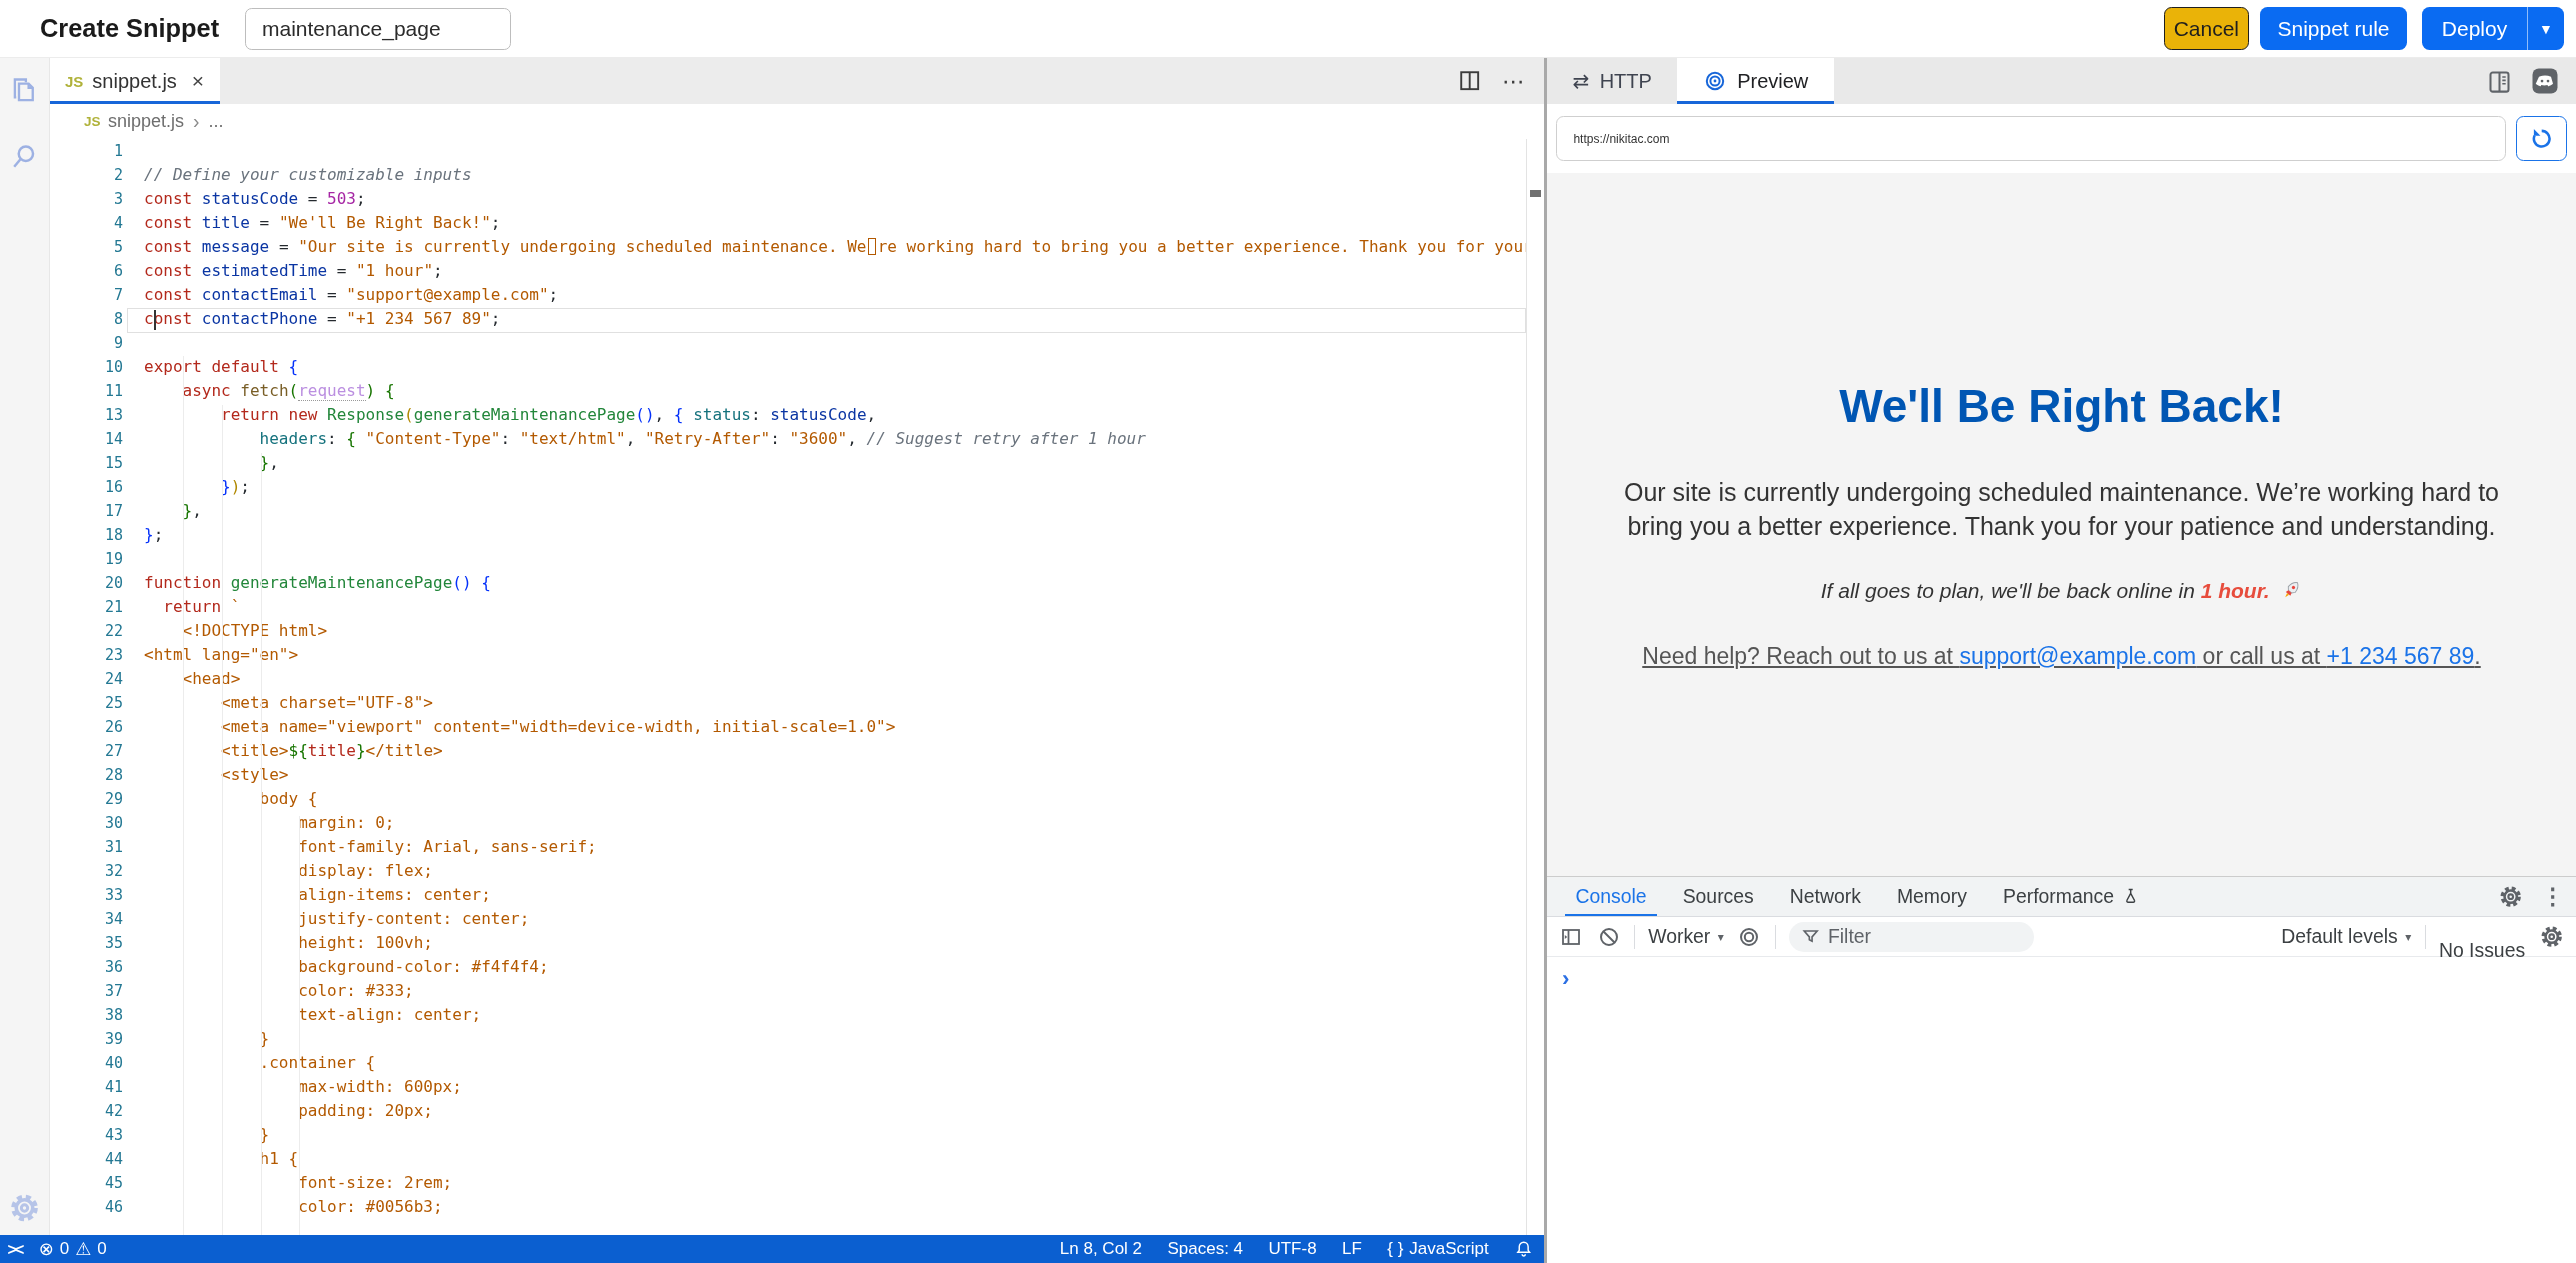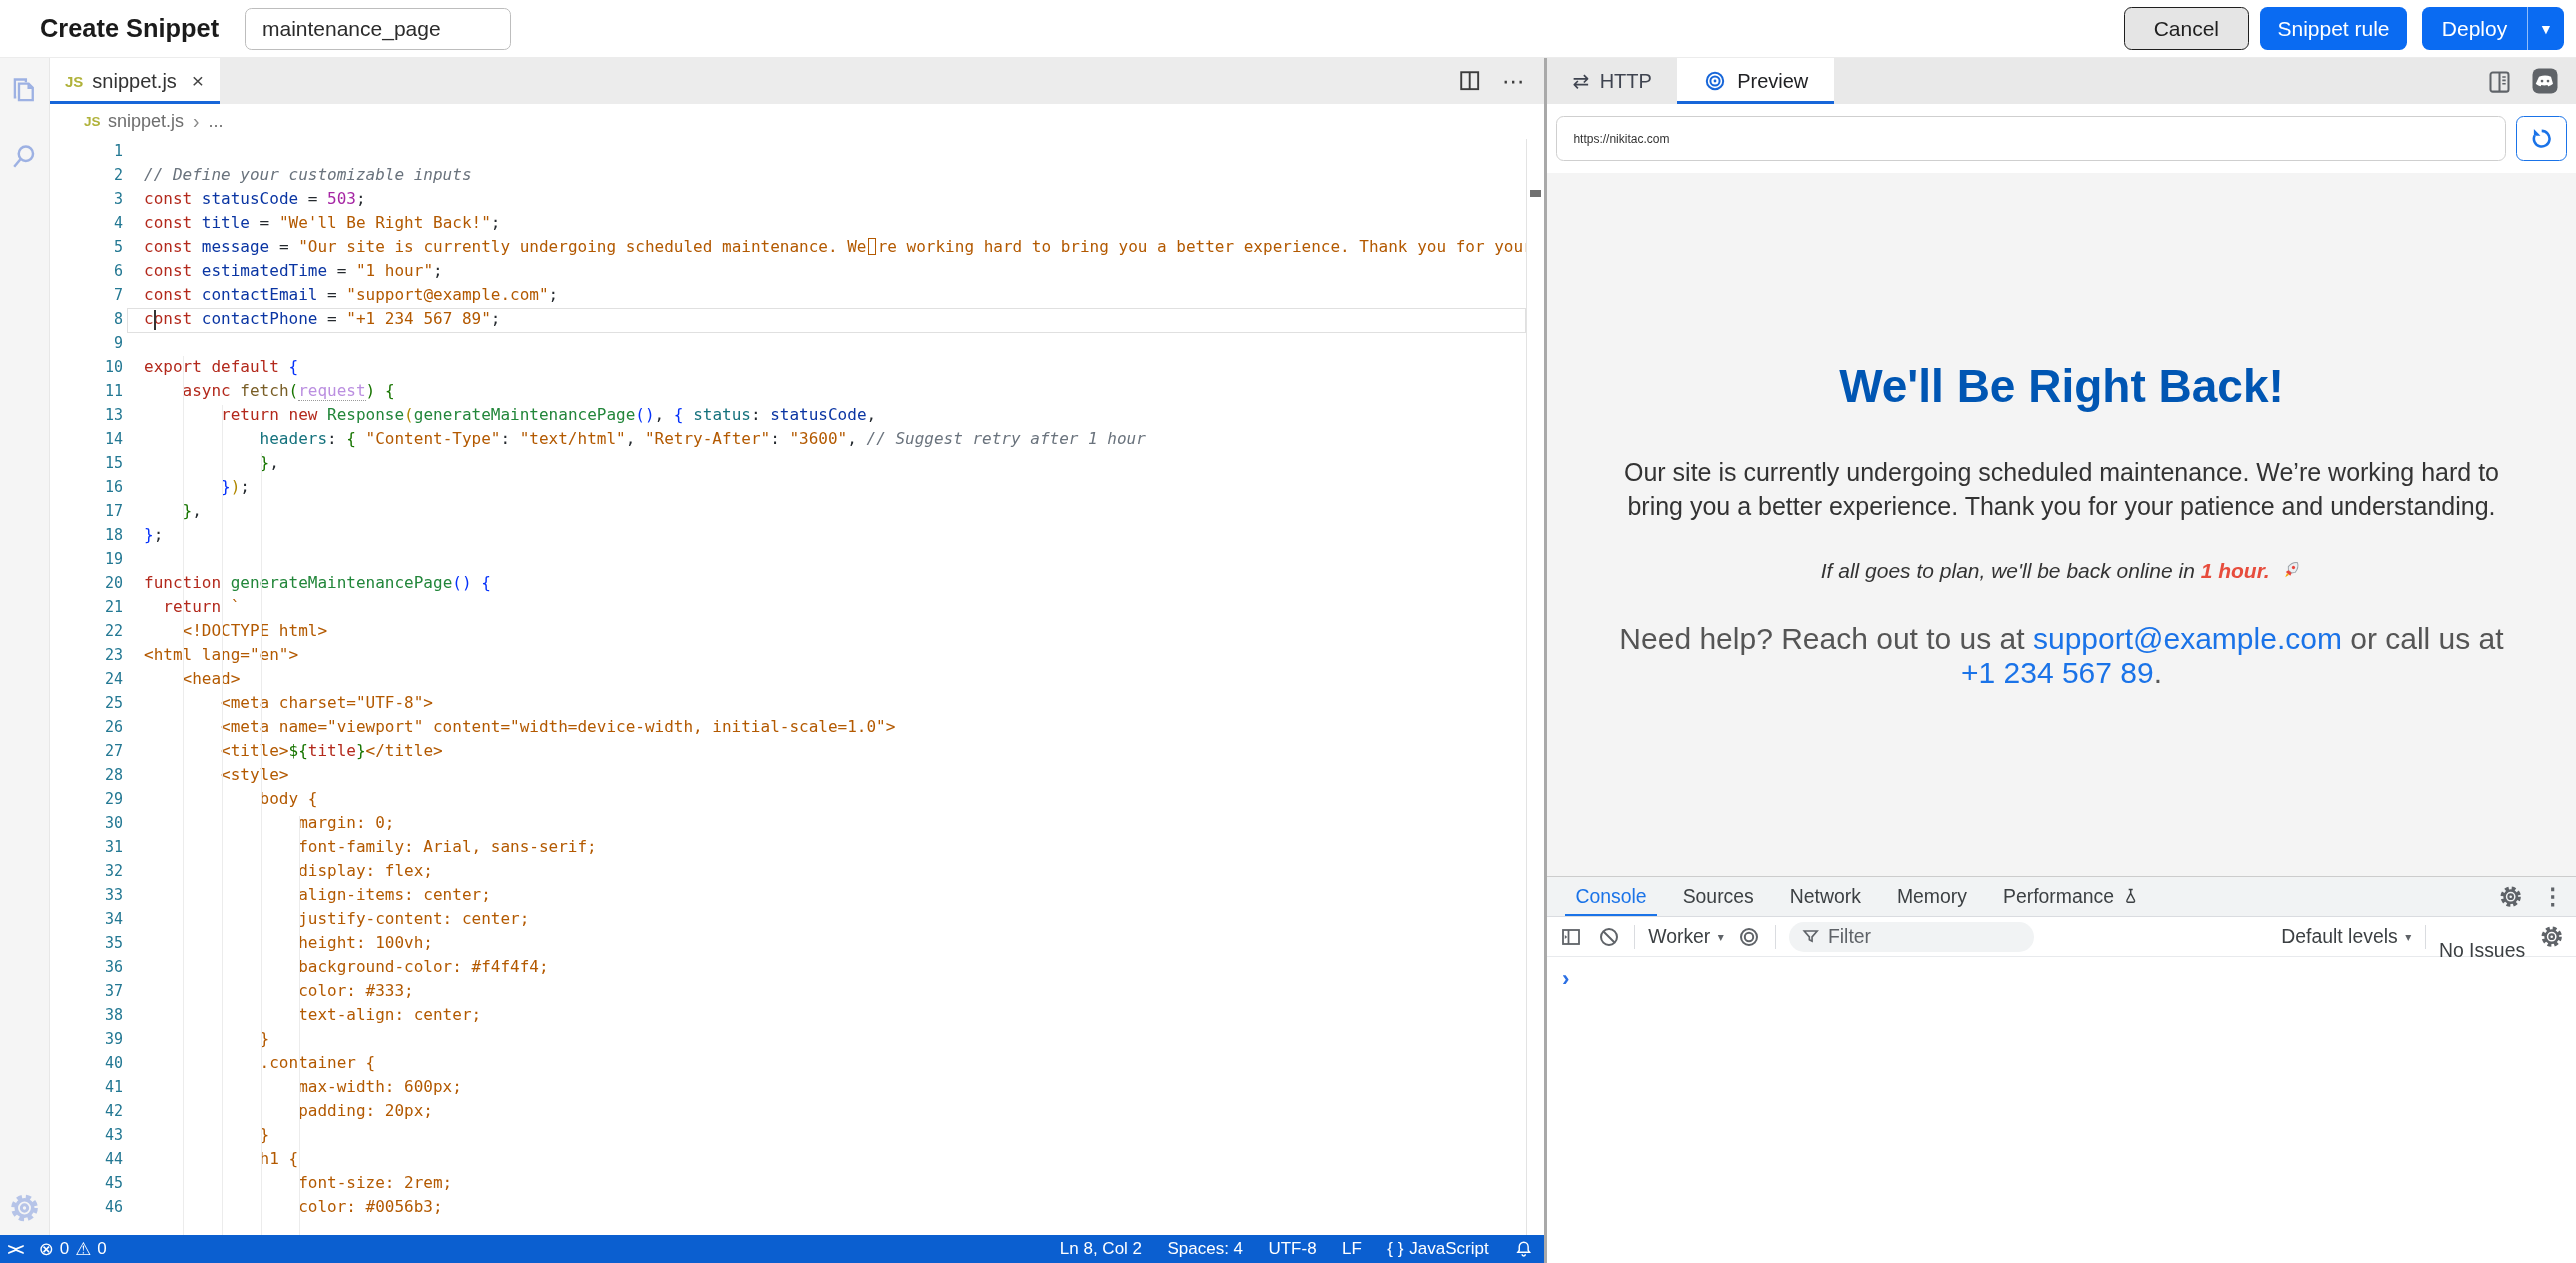--- a/index.html
+++ b/index.html
@@ -5,21 +5,21 @@
   * { margin:0; padding:0; box-sizing:border-box; }
   html,body { background:#fff; }
   .app { position:relative; width:2576px; height:1263px; font-family:"Liberation Sans",sans-serif; color:#222; overflow:hidden; background:#fff; }
 
   
   .topbar { height:58px; display:flex; align-items:center; padding:0 12px 0 40px; background:#fff; border-bottom:0.7px solid #ececec; }
   .topbar-title { font-size:25.4px; font-weight:bold; color:#1b1b1b; margin-right:25.4px; white-space:nowrap; }
   .name-input { width:266px; height:42px; border:1.1px solid #bdbdbd; border-radius:6.7px; font-size:21px; color:#2b2b2b; padding:0 16.4px; outline:none; font-family:"Liberation Sans",sans-serif; background:#fff; }
   .topbar-spacer { flex:1; }
   .btn { height:43px; border-radius:7.5px; font-size:21px; display:inline-flex; align-items:center; justify-content:center; cursor:pointer; font-family:"Liberation Sans",sans-serif; }
-  .btn-cancel { width:125px; background:#e5e5e5; border:1.9px solid #1f1f1f; color:#1f1f1f; margin-right:11.2px; }
+  .btn-cancel { width:85px; background:#eab308; border:1.9px solid #1f1f1f; color:#1f1f1f; margin-right:11.2px; }
   .btn-blue { background:#0a6bf2; color:#fff; border:none; }
   .btn-snippet-rule { width:147px; margin-right:15px; }
   .btn-deploy { width:105px; border-radius:7.5px 0 0 7.5px; }
   .btn-deploy-caret { width:37px; border-radius:0 7.5px 7.5px 0; border-left:1.1px solid rgba(255,255,255,.55); font-size:14px; }
 
   
   .main { display:flex; height:1206px; }
   .left-pane { width:1544px; display:flex; flex-direction:column; }
   .left-content { display:flex; height:1177px; }
   .v-divider { width:3px; background:#a9a9a9; }
@@ -91,21 +91,21 @@
   .urlrow { height:69px; background:#fff; display:flex; align-items:center; padding:0 9px 0 9px; gap:10.5px; }
   .url-input { flex:1; height:45px; border:1.1px solid #cfcfcf; border-radius:7.5px; font-size:12px; color:#333; padding:0 16.4px; outline:none; font-family:"Liberation Sans",sans-serif; }
   .refresh-btn { width:51px; height:45px; border:1.9px solid #1a73e8; border-radius:7.5px; background:#fff; display:flex; align-items:center; justify-content:center; cursor:pointer; }
 
   .preview { flex:1; background:#f4f4f4; display:flex; align-items:center; justify-content:center; min-height:0; }
   .pv-inner { max-width:934px; text-align:center; padding:0 15px; }
   .pv-h1 { font-size:46px; font-weight:bold; margin-bottom:42px; }
   .pv-p1 { font-size:25px; color:#333; line-height:34px; }
   .pv-p2 { font-size:21px; color:#333; margin-top:36px;font-style:italic; }
   .pv-eta { font-weight:bold; }
-  .pv-p3 { font-size:30px; color:#555; margin-top:39px; }
+  .pv-p3 { font-size:23px; color:#555; margin-top:39px;text-decoration:underline; }
   .pv-link { text-decoration:none; }
   .rocket { display:inline-block; vertical-align:-3px; margin-left:4.5px; transform:rotate(40deg); }
 
   
   .console { height:388px; border-top:1.5px solid #ccc; display:flex; flex-direction:column; background:#fff; }
   .ctabs { height:40px; background:#f1f3f4; border-bottom:0.7px solid #dadce0; display:flex; align-items:stretch; padding-left:10.5px; position:relative; }
   .ctab { display:flex; align-items:center; gap:7.5px; padding:0 18px; font-size:19.4px; color:#3c4043; cursor:pointer; position:relative; white-space:nowrap; }
   .ctab.active { color:#1a73e8; }
   .ctab.active::after { content:""; position:absolute; left:7.5px; right:7.5px; bottom:0; height:2.2px; background:#1a73e8; }
   .ctabs-right { position:absolute; right:12px; top:0; bottom:0; display:flex; align-items:center; gap:18px; }

